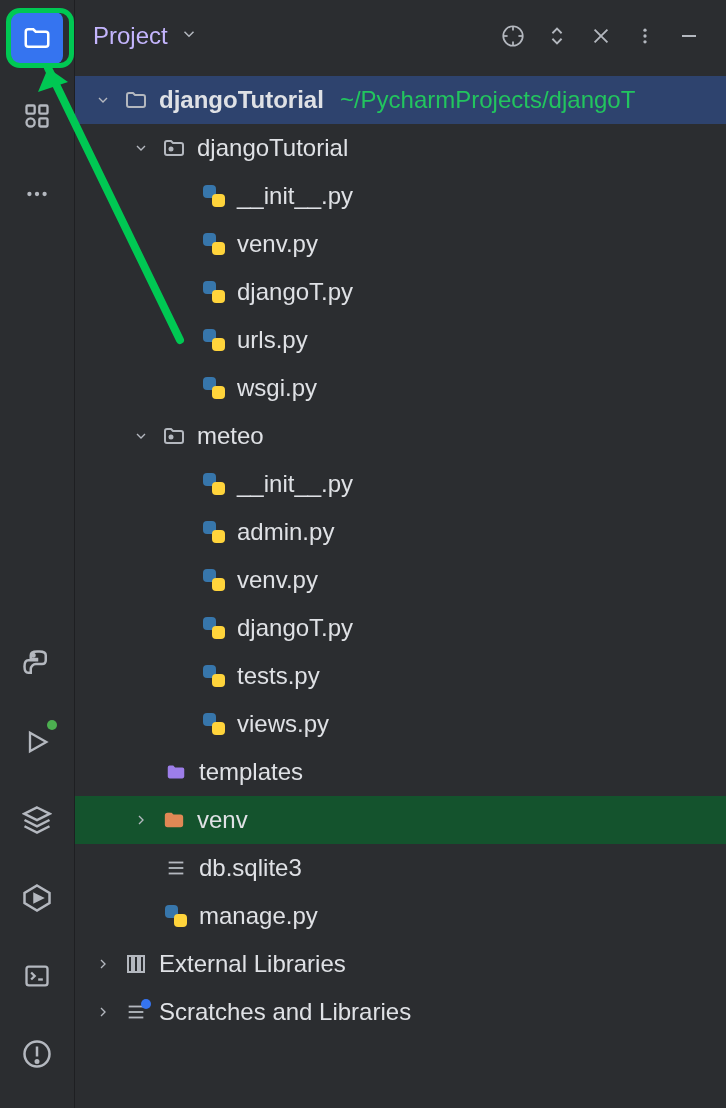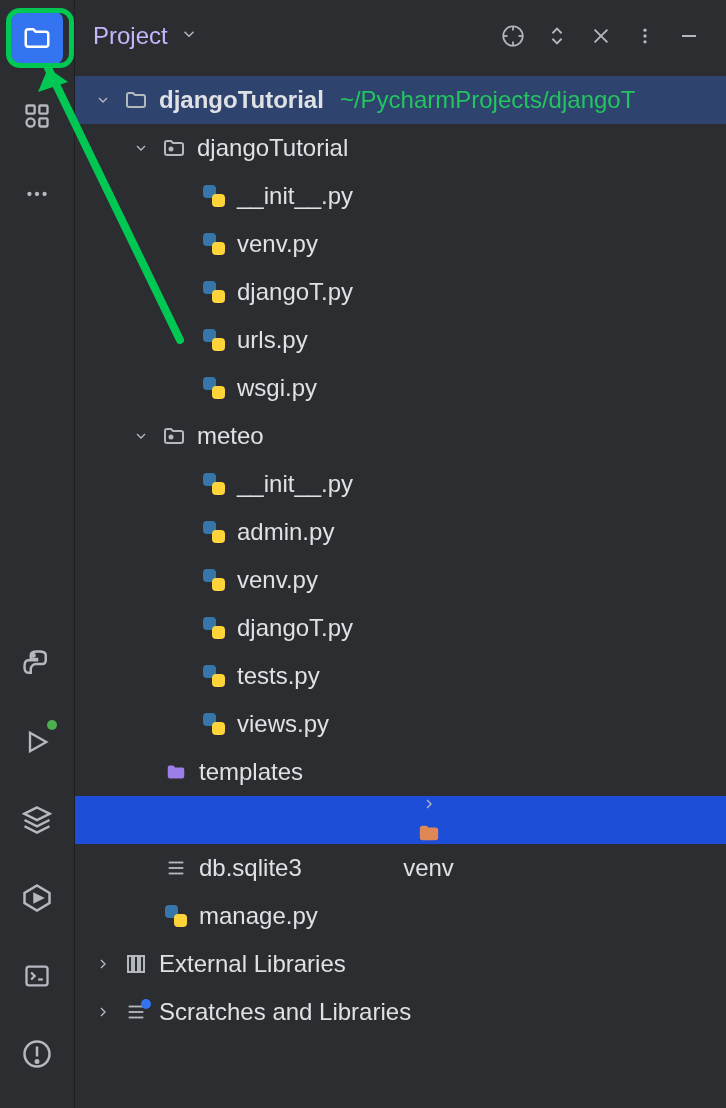--- a/index.html
+++ b/index.html
@@ -72,22 +72,21 @@
 .row {
   display:flex; align-items:center;
   height:48px;
   gap:10px;
   cursor:pointer;
 }
 .row.selected {
   background:#2e436e;
 }
 .row.venv {
-  background:#1d4ed8;
-  flex-direction:column;
+  background:#14532d;
 }
 .exp {
   width:20px;
   display:flex; justify-content:center;
   color:#b4b8bf;
 }
 .ico { width:26px; display:flex; align-items:center; justify-content:center; }
 .label { white-space:nowrap; }
 .path { color:#22c55e; margin-left:6px; }
 .bold { font-weight:700; }

